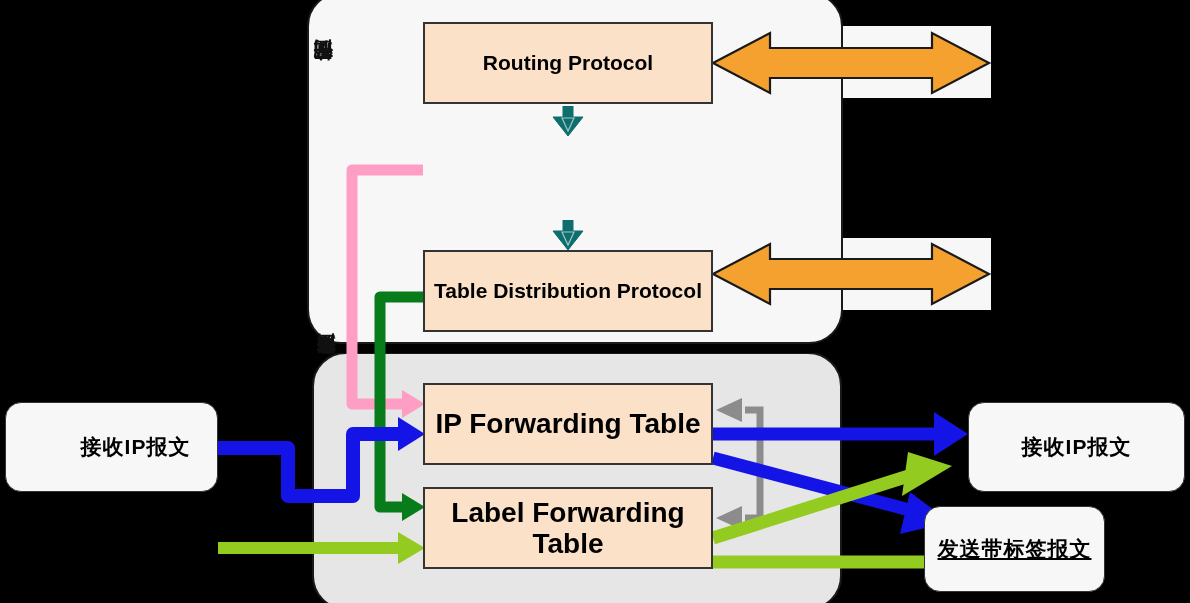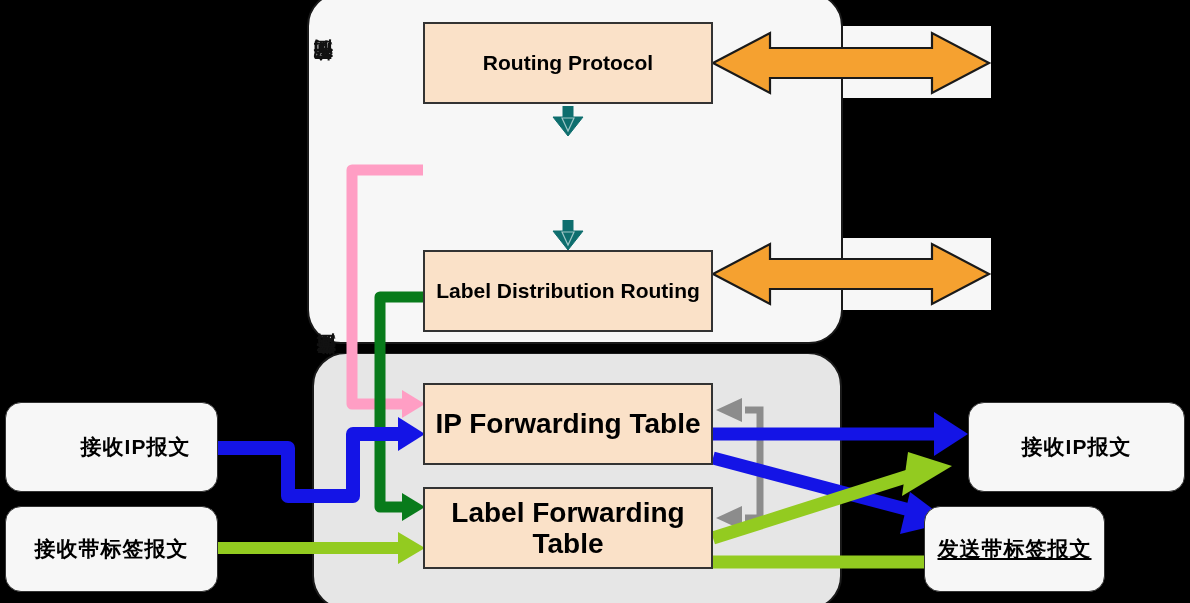--- a/index.html
+++ b/index.html
@@ -141,23 +141,22 @@
     <g>
       <path d="M713,562 L938,562" stroke="#93cb20" stroke-width="13" fill="none"></path>
       <path d="M934,540 L934,584 L968,562 Z" fill="#93cb20"></path>
     </g>
   </svg>
 
   <div class="plane-label" id="label-control">控制平面</div>
   <div class="plane-label" id="label-data">数据平面</div>
 
   <div class="box cp" id="box-routing-protocol">Routing Protocol</div>
-  <div class="box cp" id="box-ldp">Label Distribution Routing</div>
+  <div class="box cp" id="box-ldp">Table Distribution Protocol</div>
 
   <div class="box dp" id="box-ip-forwarding-table">IP Forwarding Table</div>
   <div class="box dp" id="box-label-forwarding-table">Label Forwarding Table</div>
 
   <div class="endpoint" id="ep-recv-ip">接收IP报文</div>
-  <div class="endpoint" id="ep-recv-label">接收带标签报文</div>
   <div class="endpoint" id="ep-send-ip">接收IP报文</div>
   <div class="endpoint" id="ep-send-label">发送带标签报文</div>
 
 </div>
 
 </body></html>

